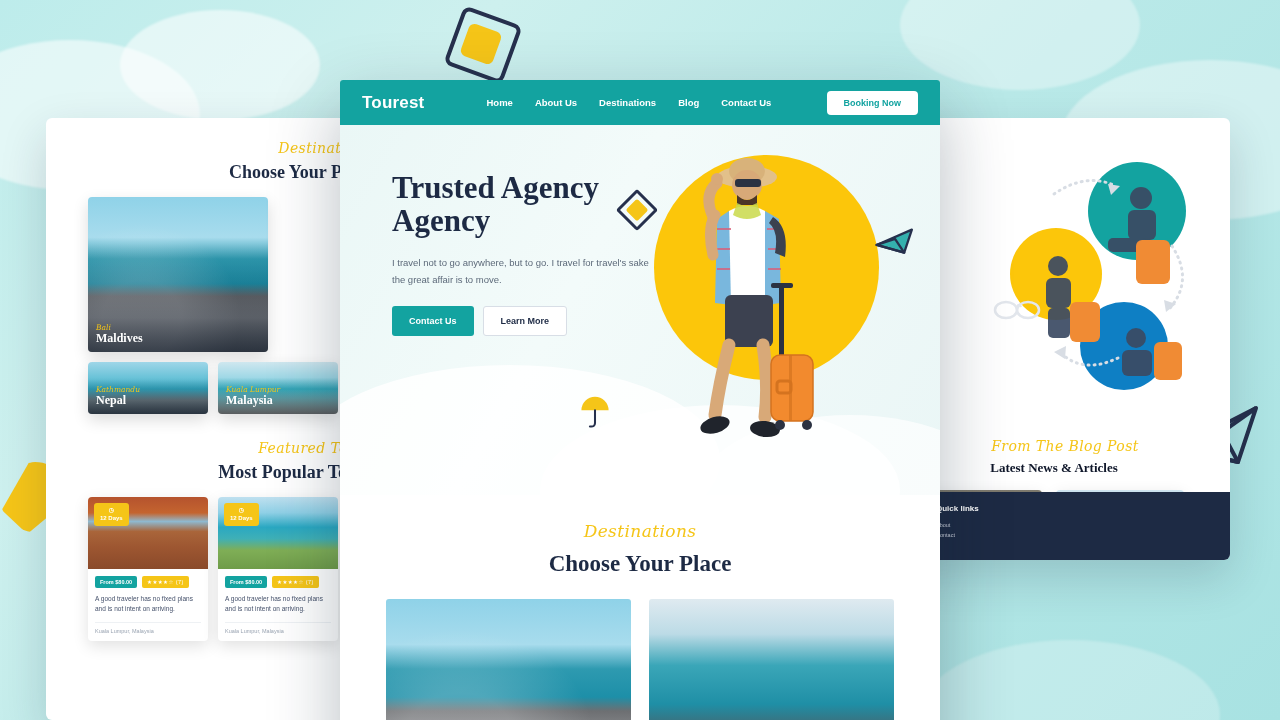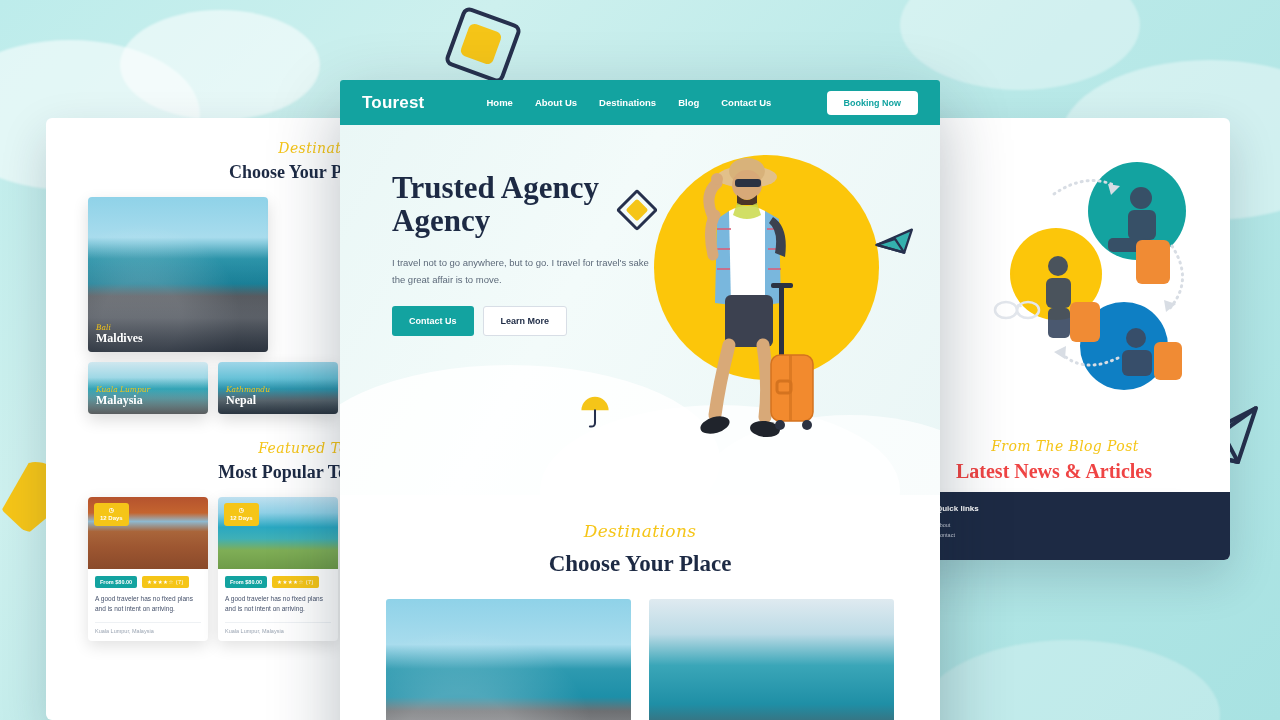--- a/index.html
+++ b/index.html
@@ -140,21 +140,21 @@
   .rp-title{font-family:"Liberation Serif",serif;font-weight:700;color:#1d2a44;font-size:19px;margin:0 0 0 -16px;}
   .rp-list{margin-top:22px;color:#9aa4b2;font-size:6.5px;line-height:2.1;margin-left:-16px;}
   .illus{position:absolute;right:2px;top:24px;width:270px;height:270px;}
   .ic{position:absolute;border-radius:50%;}
   .ic-teal{width:98px;height:98px;background:#13a3a0;right:42px;top:20px;}
   .ic-yellow{width:92px;height:92px;background:#fcc60a;left:52px;top:86px;}
   .ic-blue{width:88px;height:88px;background:#0e7fc4;right:60px;top:160px;}
 
   .blog-head{text-align:center;padding:4px 0 0 0;}
   .blog-head .script{font-size:14px;margin-bottom:6px;}
-  .blog-head h2{font-family:"Liberation Serif",serif;font-weight:700;color:#ef4444;font-size:20px;margin:0 0 0 -22px;}
+  .blog-head h2{font-family:"Liberation Serif",serif;font-weight:700;color:#0f172a;font-size:13px;margin:0 0 0 -22px;}
   .bcards{display:flex;gap:14px;padding:14px 0 0 14px;}
   .bcard{width:128px;background:#fff;border-radius:4px;box-shadow:0 5px 16px rgba(0,0,0,.12);overflow:hidden;}
   .bcard .thumb{height:82px;position:relative;}
   .badge-date{
     position:absolute;left:6px;top:6px;background:#f5c518;color:#fff;border-radius:3px;
     padding:4px 6px;font-size:5.5px;font-weight:700;text-align:center;line-height:1.3;
   }
   .bcard .body{padding:8px;}
   .authrow{display:flex;align-items:center;gap:5px;}
   .avatar{width:12px;height:12px;border-radius:50%;background:#f0c040;position:relative;overflow:hidden;flex:none;}
@@ -234,33 +234,33 @@
       <div class="shade"></div>
       <div class="cap">
         <div class="sc">Bali</div>
         <div class="nm">Maldives</div>
       </div>
     </div>
   </div>
 
   <div class="drow2">
     <div class="dcard small">
+      <div class="ph ph-nepal"></div>
+      <div class="shade"></div>
+      <div class="cap">
+        <div class="sc">Kathmandu</div>
+        <div class="nm">Nepal</div>
+      </div>
+    </div>
+    <div class="dcard small">
       <div class="ph ph-malaysia"></div>
       <div class="shade"></div>
       <div class="cap">
         <div class="sc">Kuala Lumpur</div>
         <div class="nm">Malaysia</div>
-      </div>
-    </div>
-    <div class="dcard small">
-      <div class="ph ph-nepal"></div>
-      <div class="shade"></div>
-      <div class="cap">
-        <div class="sc">Kathmandu</div>
-        <div class="nm">Nepal</div>
       </div>
     </div>
   </div>
 
   <div class="ft-head">
     <div class="script">Featured Tours</div>
     <h2>Most Popular Tours</h2>
   </div>
 
   <div class="tcards">

